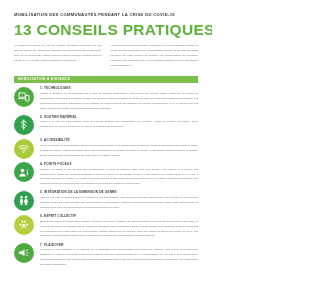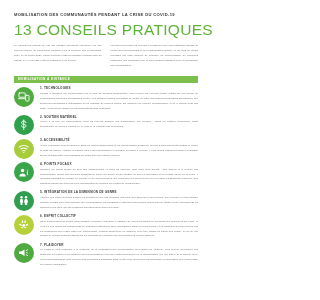--- a/index.html
+++ b/index.html
@@ -22,21 +22,21 @@
     margin-top:13px;
     font-size:4.1px;
     font-weight:bold;
     letter-spacing:0.35px;
     color:#3a3a3a;
     line-height:1.2;
   }
   .title{
     margin-top:4px;
     font-size:15.5px;
-    font-weight:normal;
+    font-weight:bold;
     letter-spacing:0.3px;
     color:#5fb23a;
     line-height:1;
     white-space:nowrap;
   }
 
   
   .intro{
     margin-top:7px;
     display:flex;

